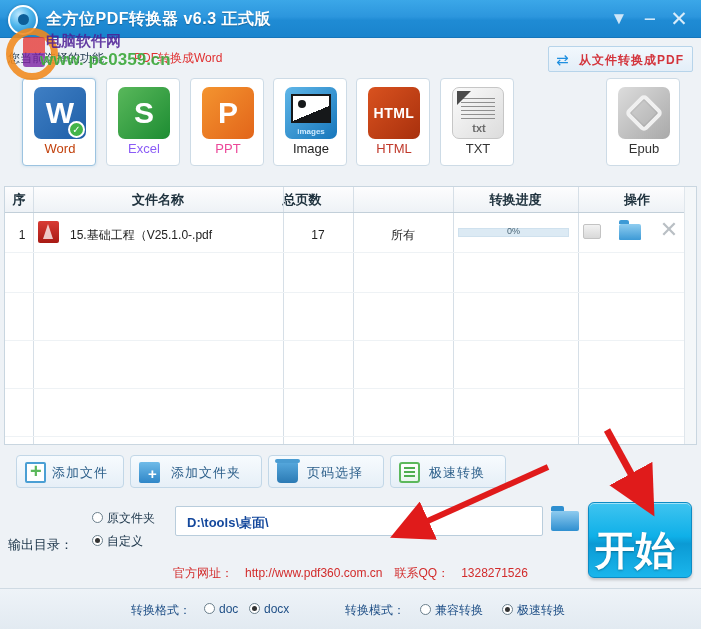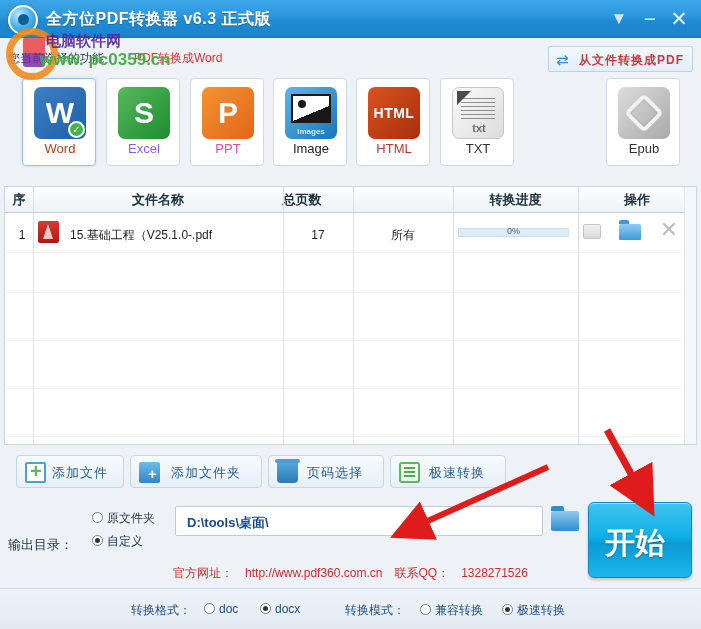--- a/index.html
+++ b/index.html
@@ -299,21 +299,21 @@
   }
   #start-btn {
     position: absolute; left: 588px; top: 502px; width: 104px; height: 76px;
     background: linear-gradient(to bottom,#3fc4f0 0%,#0fb0e8 45%,#0b9ad4 55%,#1ab6ec 100%);
     border: 1px solid #0d8bc4; border-radius: 6px;
     box-shadow: 0 2px 3px rgba(0,0,0,.2), inset 0 1px 0 rgba(255,255,255,.5);
     cursor: pointer;
   }
   #start-label {
     position: absolute; left: 0; top: 20px; width: 92px; text-align: center;
-    font-size: 30px; font-weight: bold; color: #ffffff;
+    font-size: 40px; font-weight: bold; color: #ffffff;
     text-shadow: 0 1px 2px rgba(0,0,0,.3);
   }
 
   
   #info-line {
     position: absolute; left: 0; top: 565px; width: 701px; text-align: center;
     font-size: 12px; color: #d22b2b; white-space: nowrap;
   }
   #info-line span { margin: 0 6px; }
 
@@ -496,21 +496,21 @@
 
 <div id="info-line">
   <span>官方网址：</span><span>http://www.pdf360.com.cn</span><span>联系QQ：</span><span>1328271526</span>
 </div>
 
 <div id="footer">
   <span class="foot-label" style="left:131px">转换格式：</span>
   <span class="foot-item" style="left:204px">
     <span class="radio-dot"></span><span>doc</span>
   </span>
-  <span class="foot-item" style="left:260px">
+  <span class="foot-item" style="left:249px">
     <span class="radio-dot on"></span><span>docx</span>
   </span>
 
   <span class="foot-label" style="left:345px">转换模式：</span>
   <span class="foot-item" style="left:420px">
     <span class="radio-dot"></span><span>兼容转换</span>
   </span>
   <span class="foot-item" style="left:502px">
     <span class="radio-dot on"></span><span>极速转换</span>
   </span>

